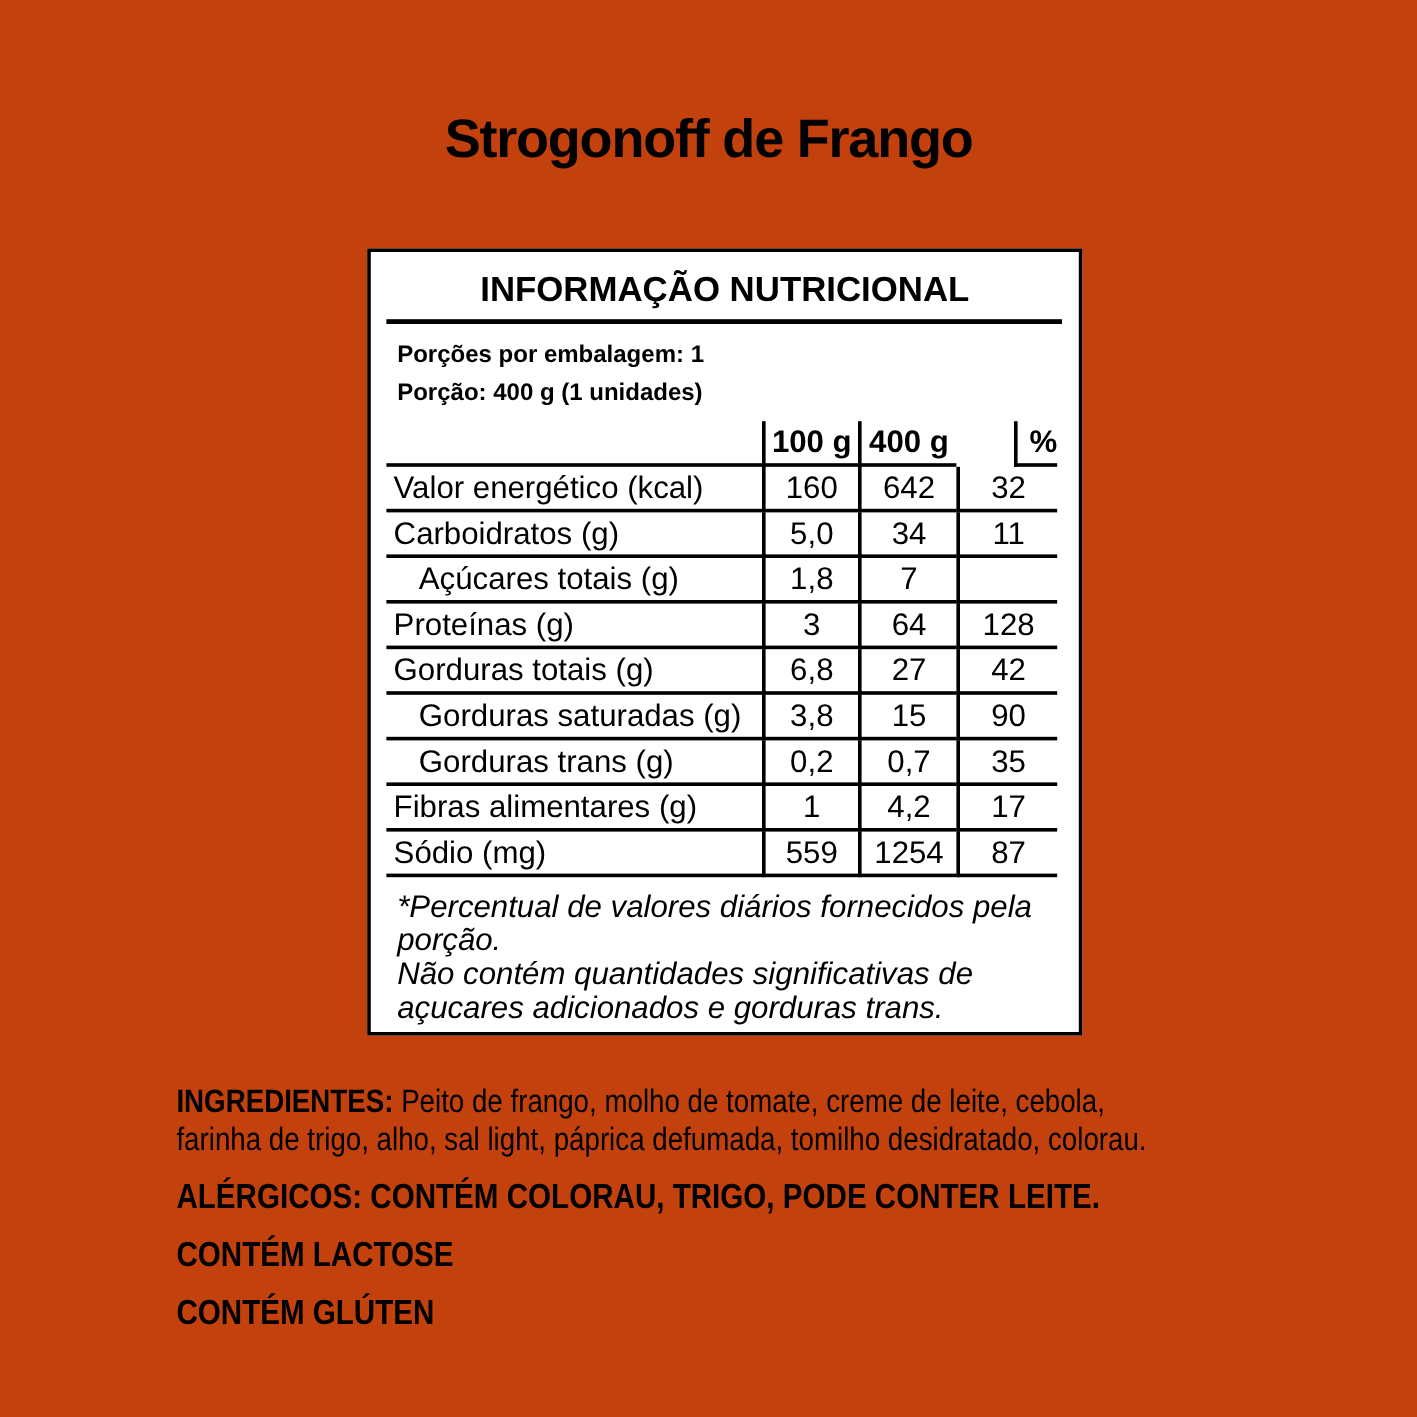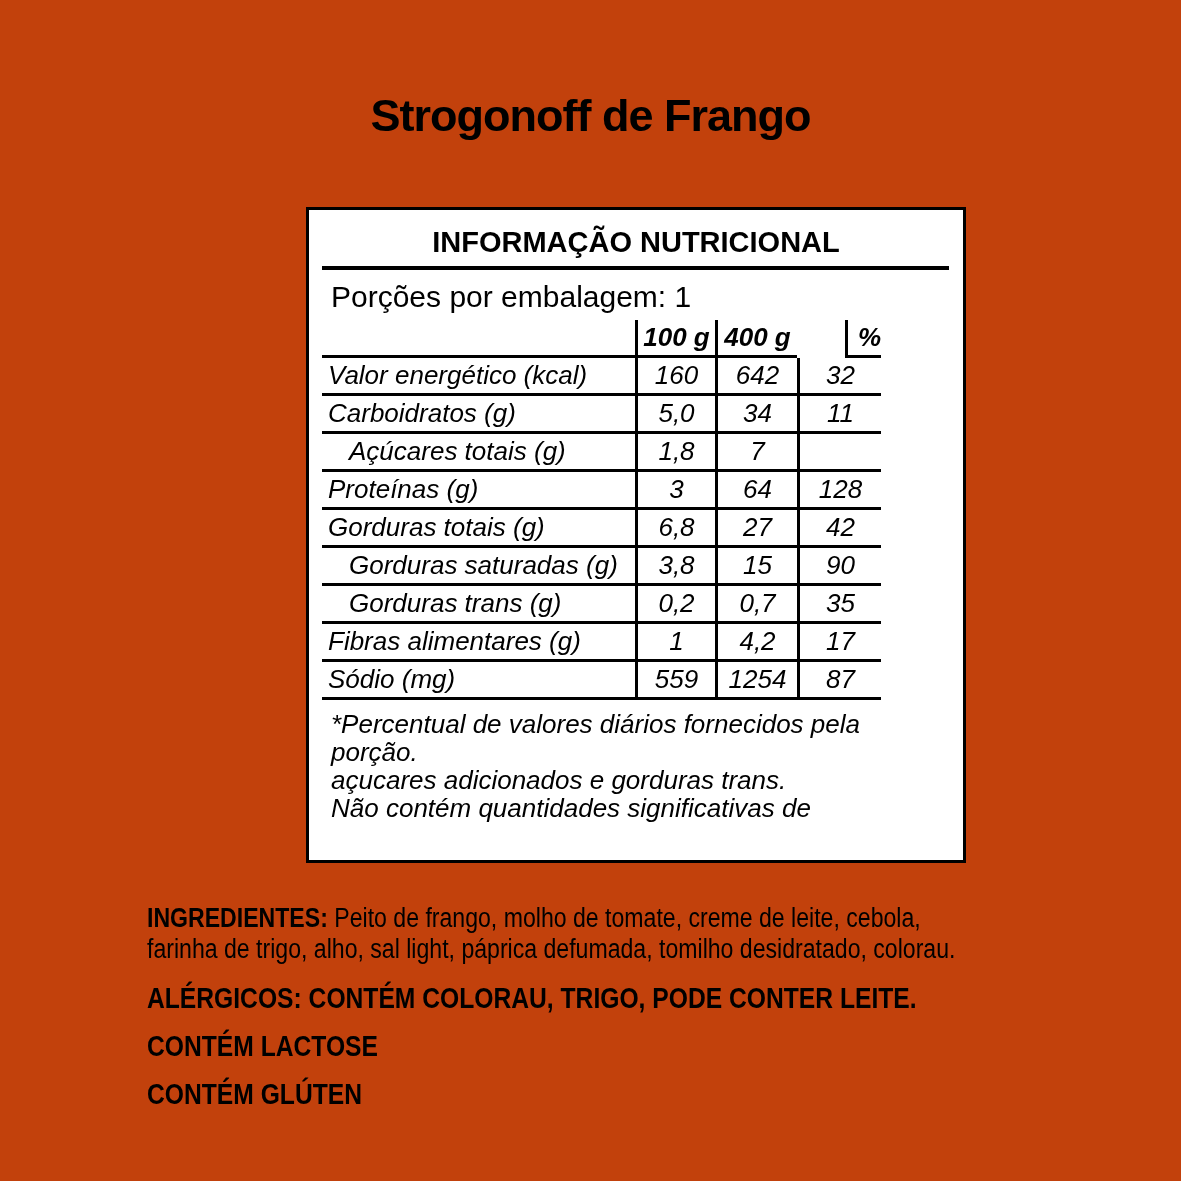--- a/index.html
+++ b/index.html
@@ -24,51 +24,51 @@
     font-size: 45px;
     font-weight: bold;
     letter-spacing: -1px;
   }
 
   
   .nutri-box {
     position: absolute;
     left: 306px;
     top: 207px;
-    width: 660px;
+    width: 596px;
     height: 656px;
     box-sizing: border-box;
     border: 3px solid #000000;
     background: #ffffff;
   }
   .nt-title {
     margin: 16px 10px 0 10px;
     text-align: center;
     font-size: 29px;
     font-weight: bold;
     line-height: 32px;
   }
   .title-rule {
     height: 4px;
     background: #000000;
     margin: 8px 14px 0 13px;
   }
   .servings {
     margin: 11px 14px 0 22px;
-    font-size: 30px;
+    font-size: 20px;
     line-height: 31px;
+    font-weight: bold;
   }
 
   
   .ntable {
     display: grid;
     grid-template-columns: 313px 80px 82px 1fr;
     width: 559px;
     margin: 8px 14px 0 13px;
-    font-style: italic;
   }
   .cell {
     box-sizing: border-box;
     height: 38px;
     border-bottom: 3px solid #000000;
     font-size: 26px;
     line-height: 34px;
     overflow: hidden;
     white-space: nowrap;
   }
@@ -122,20 +122,21 @@
 <div class="canvas">
 
   <h1 class="product-title">Strogonoff de Frango</h1>
 
   <section class="nutri-box">
     <div class="nt-title">INFORMAÇÃO NUTRICIONAL</div>
     <div class="title-rule"></div>
 
     <div class="servings">
       <div>Porções por embalagem: 1</div>
+      <div>Porção: 400 g (1 unidades)</div>
     </div>
 
     <div class="ntable">
 
       <div class="cell head lbl"></div>
       <div class="cell head num vline">100 g</div>
       <div class="cell head num vline">400 g</div>
       <div class="cell head vd-head vline">%VD*</div>
 
       <div class="cell lbl">Valor energético (kcal)</div>
@@ -180,22 +181,22 @@
 
       <div class="cell lbl">Sódio (mg)</div>
       <div class="cell num vline">559</div>
       <div class="cell num vline">1254</div>
       <div class="cell num vline">87</div>
     </div>
 
     <div class="footnote">
       <div>*Percentual de valores diários fornecidos pela</div>
       <div>porção.</div>
+      <div>Não contém quantidades significativas de</div>
       <div>açucares adicionados e gorduras trans.</div>
-      <div>Não contém quantidades significativas de</div>
     </div>
   </section>
 
   <div class="details">
     <div class="cond">
       <div class="ing-line"><span class="ing-label">INGREDIENTES:</span><span> Peito de frango, molho de tomate, creme de leite, cebola,</span></div>
       <div class="ing-line">farinha de trigo, alho, sal light, páprica defumada, tomilho desidratado, colorau.</div>
     </div>
     <div class="cond allerg-line">ALÉRGICOS: CONTÉM COLORAU, TRIGO, PODE CONTER LEITE.</div>
     <div class="cond contains-line">CONTÉM LACTOSE</div>

